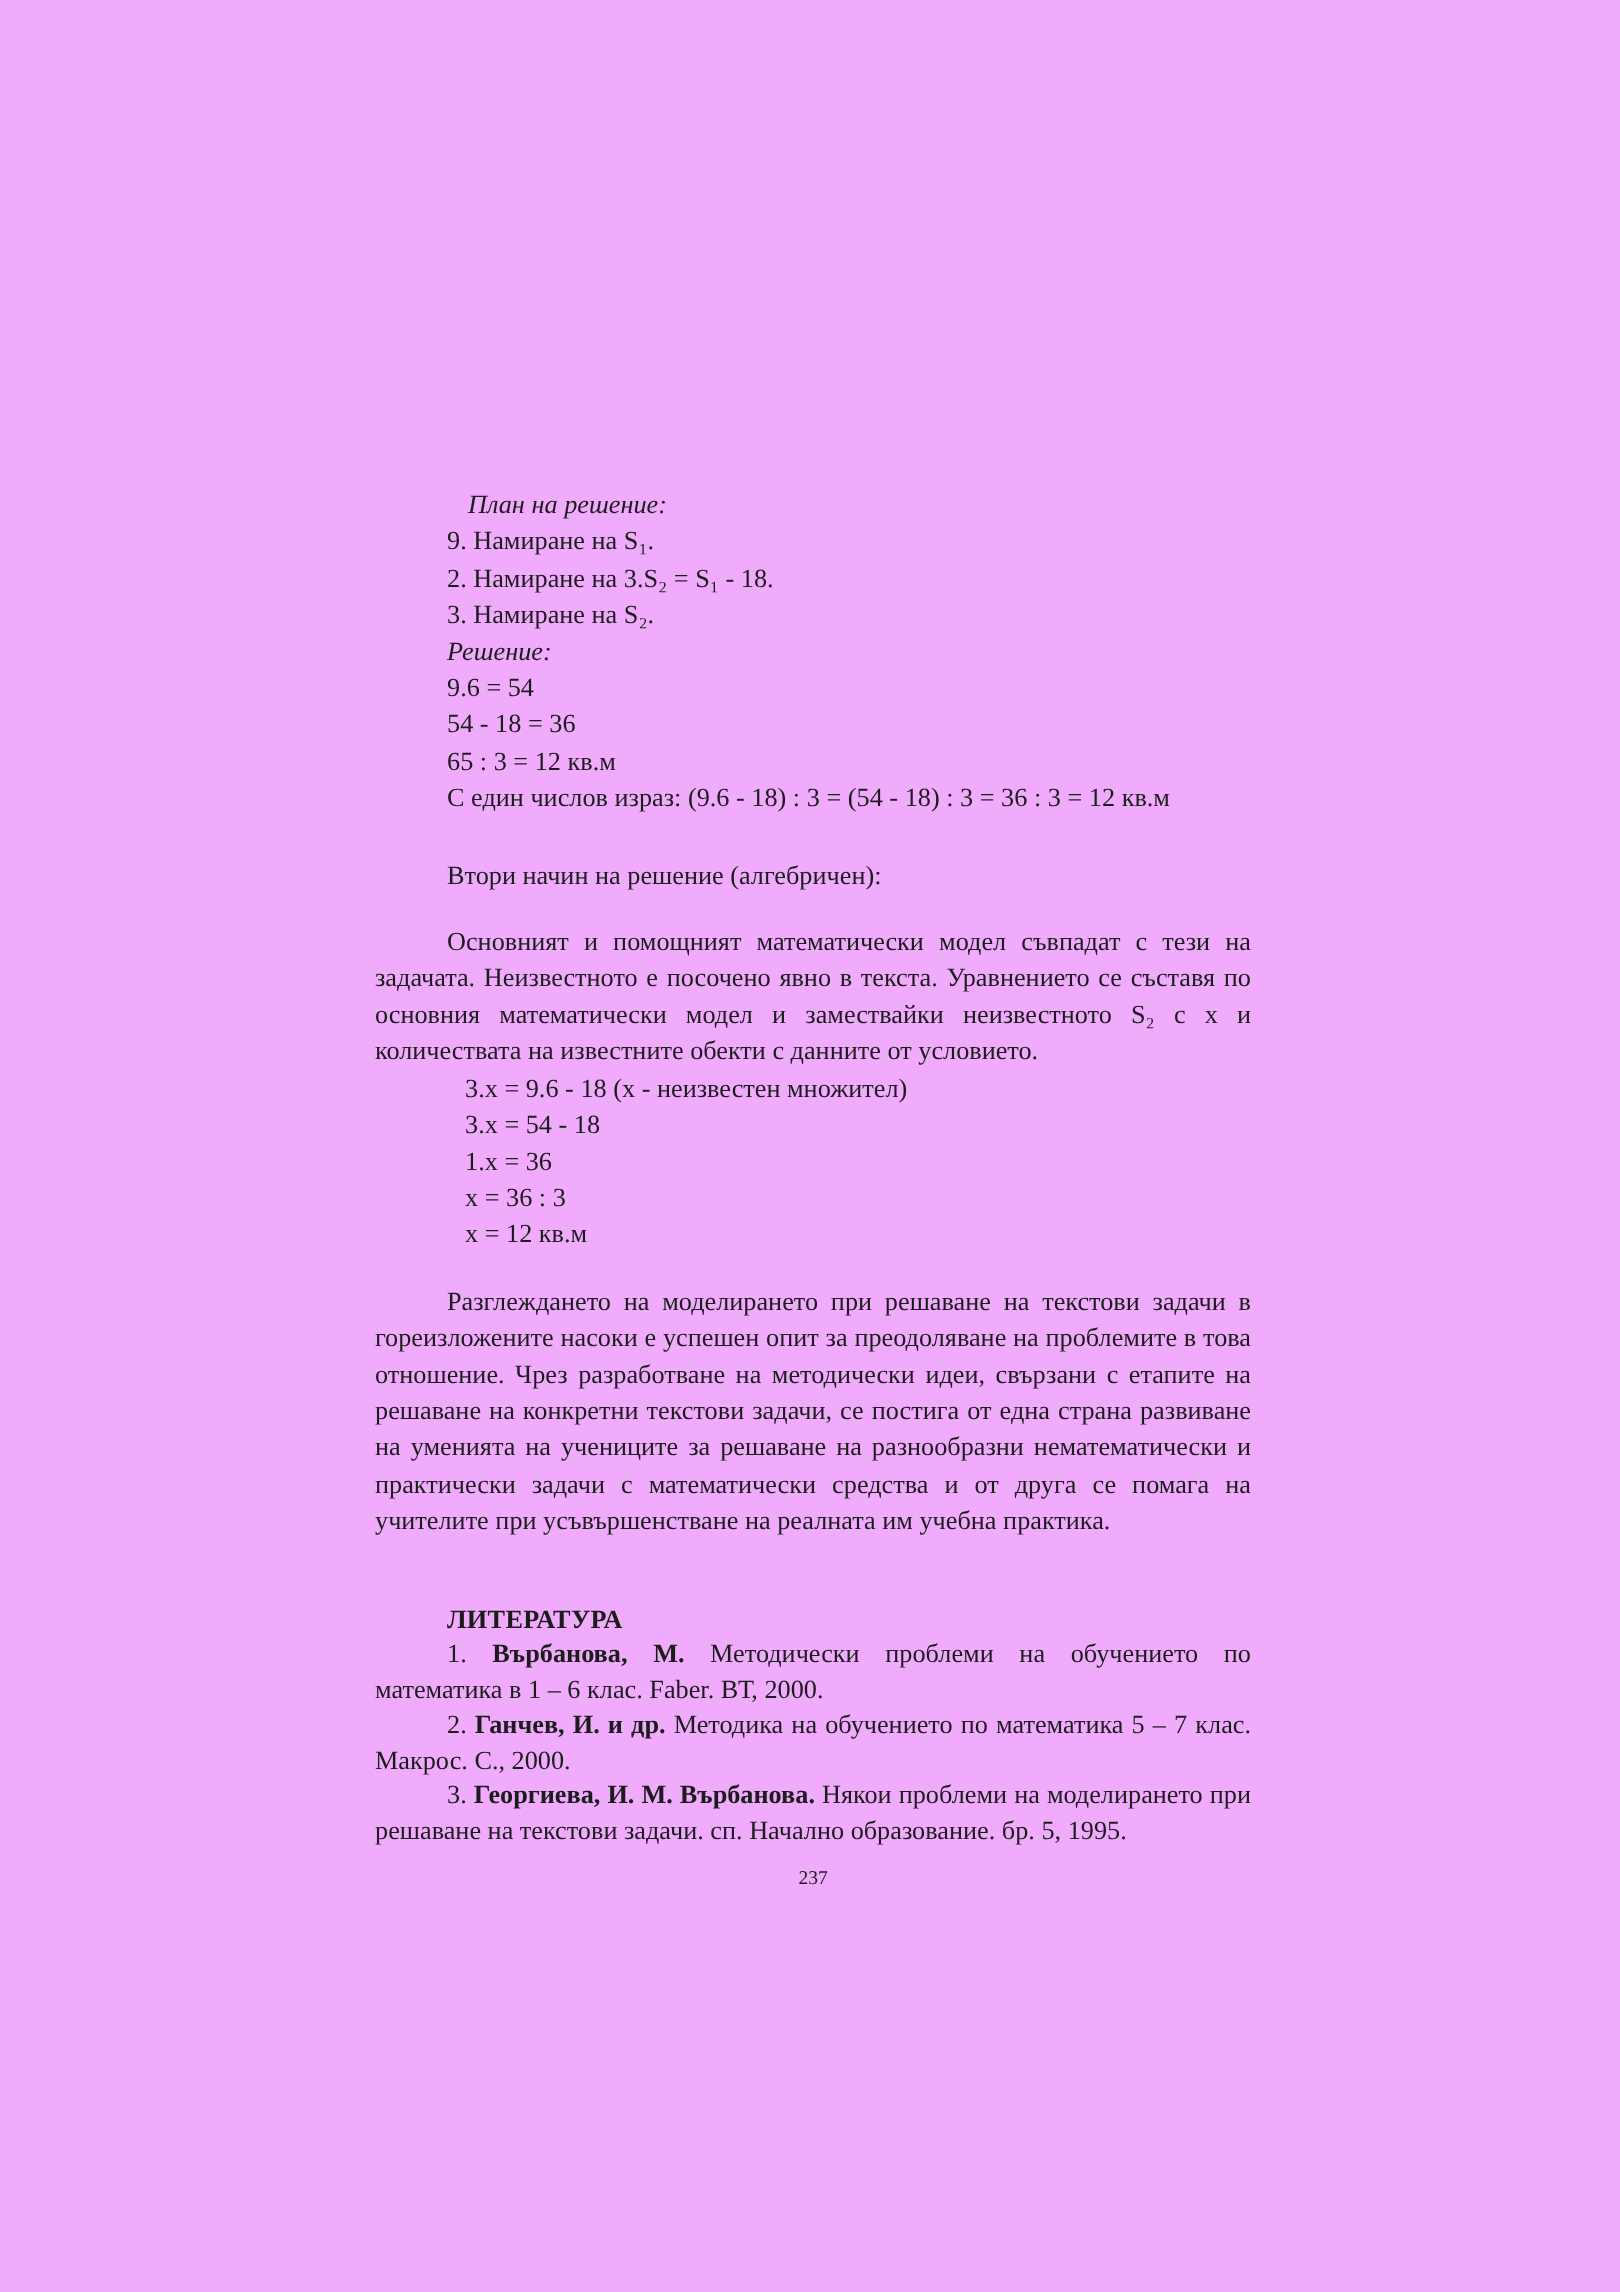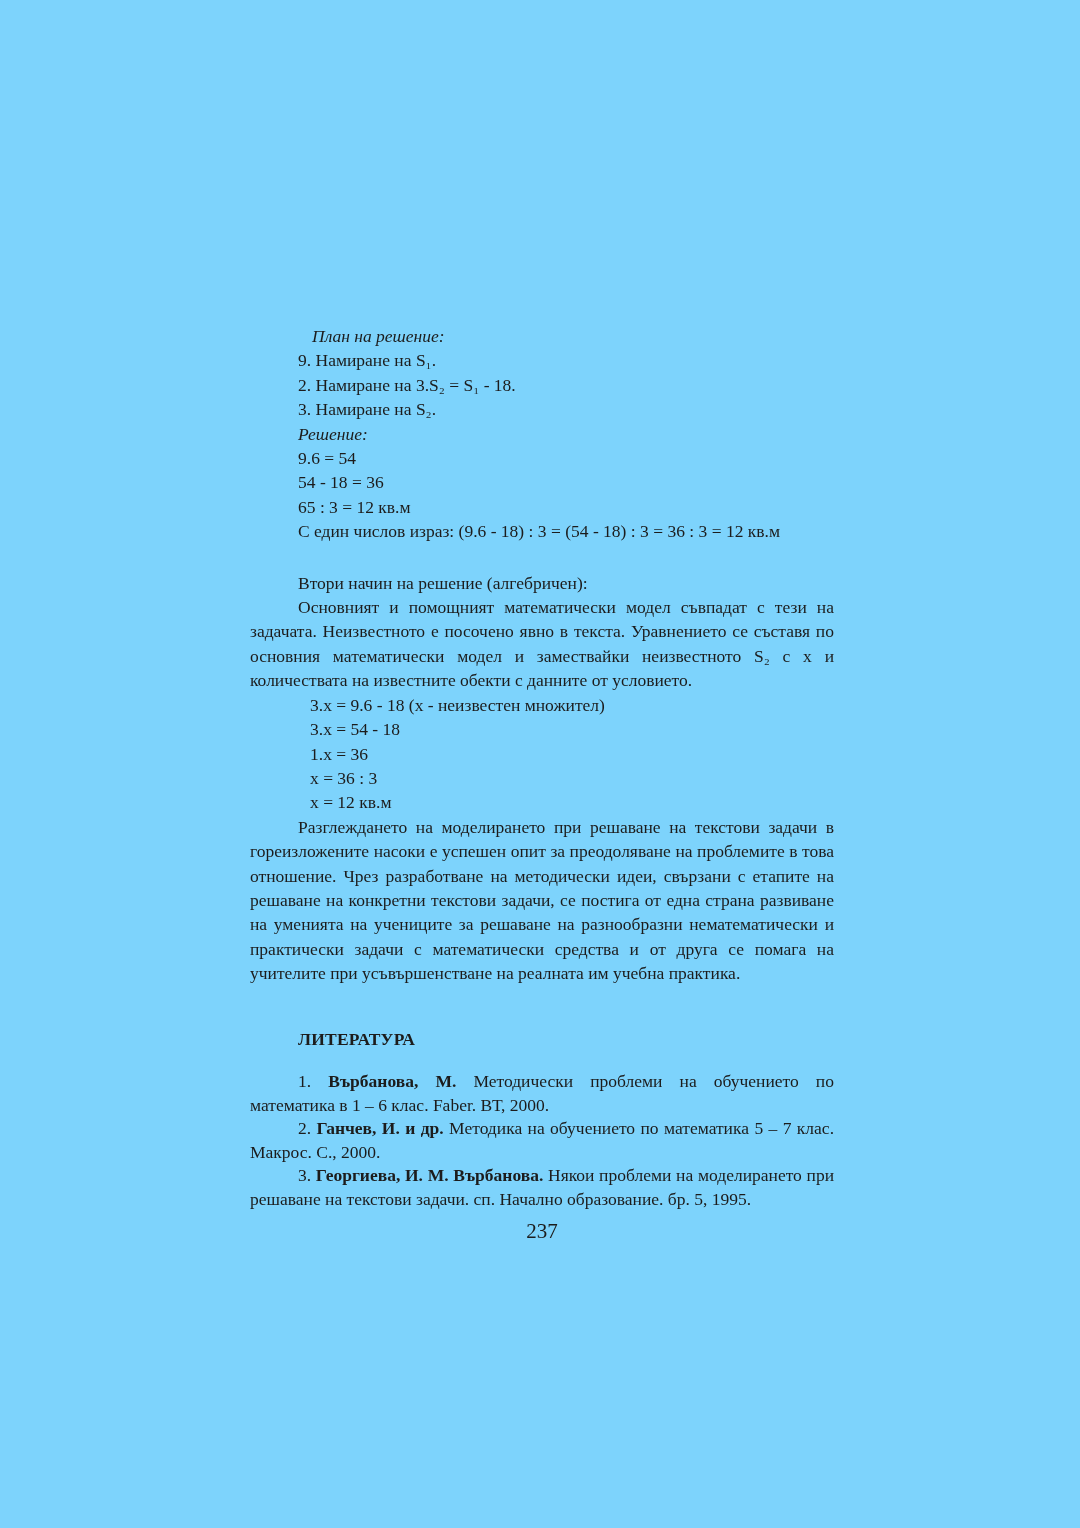--- a/index.html
+++ b/index.html
@@ -7,61 +7,62 @@
   body {
     width: 1080px;
     height: 1528px;
     position: relative;
     font-family: "Liberation Serif", "DejaVu Serif", serif;
     color: #1c1c1c;
   }
   .page {
     position: absolute;
     inset: 0;
-    background: #7dd3fc;
+    background: #f0abfc;
   }
   .content {
     position: absolute;
     left: 250px;
     top: 324px;
     width: 584px;
     font-size: 17.5px;
     line-height: 24.4px;
   }
   .line { white-space: pre-wrap; }
   .italic { font-style: italic; }
   .bold { font-weight: bold; }
   .indent-list { padding-left: 48px; }
   .indent-plan { padding-left: 62px; }
   .indent-eq { padding-left: 60px; }
   .para {
     text-align: justify;
     text-indent: 48px;
+    margin-top: 20px;
   }
   .section-heading {
     padding-left: 48px;
     font-weight: normal;
     margin-top: 27px;
   }
   .lit-heading {
     padding-left: 48px;
     font-weight: bold;
     margin-top: 41px;
     letter-spacing: 0.2px;
   }
-  .refs { margin-top: 19px; }
+  .refs { }
   .ref {
     text-align: justify;
     text-indent: 48px;
     line-height: 23.6px;
   }
   .page-number {
     margin-top: 7px;
     text-align: center;
-    font-size: 21px;
+    font-size: 13px;
   }
 </style>
 </head>
 <body>
 
 <div class="page">
   <div class="content">
 
     <div class="line indent-plan italic">План на решение:</div>
 

